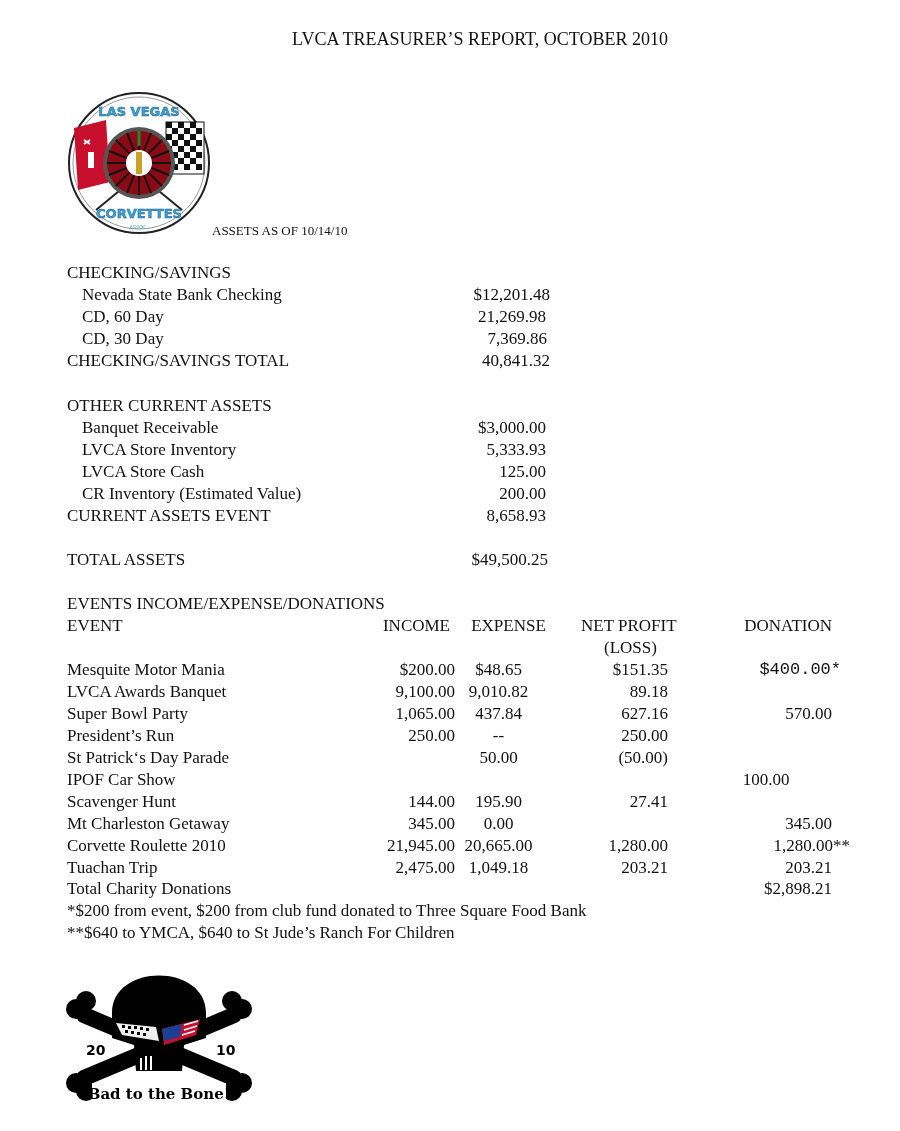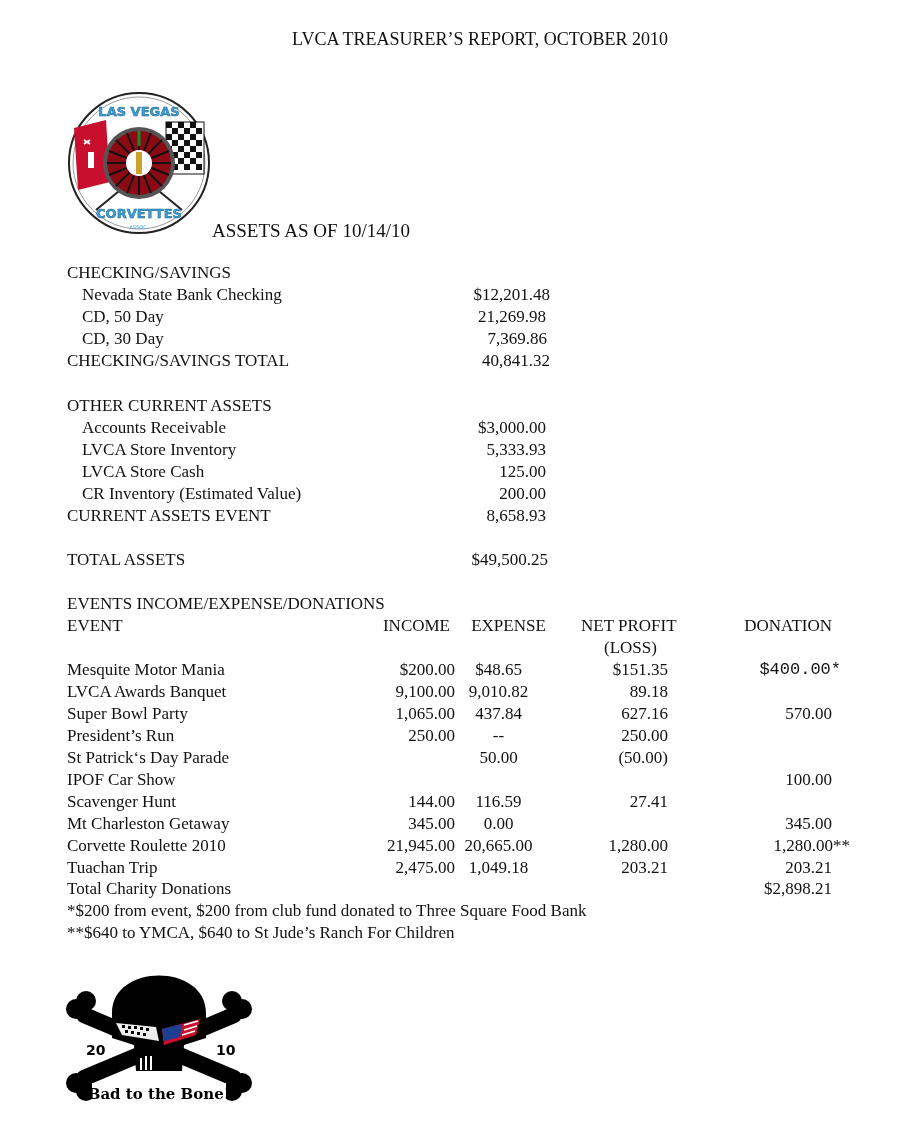--- a/index.html
+++ b/index.html
@@ -1,21 +1,21 @@
 <!DOCTYPE html>
 <html><head>
 <meta charset="utf-8">
 <style>
   html, body { margin:0; padding:0; background:#ffffff; }
   body { width:900px; height:1131px; position:relative; overflow:hidden;
          font-family:"Liberation Serif", "DejaVu Serif", serif; color:#111; font-size:17px; }
   .abs { position:absolute; white-space:nowrap; line-height:22px; }
   .title { left:0; width:960px; top:28px; text-align:center; font-size:18px; }
   .logo { position:absolute; left:66px; top:90px; width:146px; height:146px; }
-  .assets-date { left:212px; top:220px; font-size:19px; }
+  .assets-date { left:212px; top:220px; font-size:13px; }
   .label { left:67px; }
   .label.ind { left:82px; }
   .amt { left:400px; width:150px; text-align:right; }
   .ev-name { left:67px; }
   .c-inc { left:340px; width:115px; text-align:right; }
   .c-exp { left:440px; width:117px; text-align:center; }
   .c-net { left:540px; width:128px; text-align:right; }
   .c-don { left:700px; width:132px; text-align:right; }
   .skull { position:absolute; left:64px; top:953px; width:190px; height:155px; }
 </style>
@@ -84,31 +84,31 @@
   <text x="73" y="128" text-anchor="middle" font-family="DejaVu Sans, sans-serif" font-size="13" font-weight="bold" fill="#3aa0d8" stroke="#1c5f8a" stroke-width="0.5">CORVETTES</text>
   <text x="73" y="139" text-anchor="middle" font-family="DejaVu Sans, sans-serif" font-size="5" fill="#3aa0d8">ASSOC.</text>
 </svg>
 
 <div class="abs assets-date">ASSETS AS OF 10/14/10</div>
 
 <div>
   <div class="abs label" style="top:262px">CHECKING/SAVINGS</div>
   <div class="abs label ind" style="top:284px">Nevada State Bank Checking</div>
   <div class="abs amt" style="top:284px">$12,201.48</div>
-  <div class="abs label ind" style="top:306px">CD, 50 Day</div>
+  <div class="abs label ind" style="top:306px">CD, 60 Day</div>
   <div class="abs amt" style="top:306px;left:396px">21,269.98</div>
   <div class="abs label ind" style="top:328px">CD, 30 Day</div>
   <div class="abs amt" style="top:328px;left:397px">7,369.86</div>
   <div class="abs label" style="top:350px">CHECKING/SAVINGS TOTAL</div>
   <div class="abs amt" style="top:350px">40,841.32</div>
 </div>
 
 <div>
   <div class="abs label" style="top:395px">OTHER CURRENT ASSETS</div>
-  <div class="abs label ind" style="top:417px">Accounts Receivable</div>
+  <div class="abs label ind" style="top:417px">Banquet Receivable</div>
   <div class="abs amt" style="top:417px;left:396px">$3,000.00</div>
   <div class="abs label ind" style="top:439px">LVCA Store Inventory</div>
   <div class="abs amt" style="top:439px;left:396px">5,333.93</div>
   <div class="abs label ind" style="top:461px">LVCA Store Cash</div>
   <div class="abs amt" style="top:461px;left:396px">125.00</div>
   <div class="abs label ind" style="top:483px">CR Inventory (Estimated Value)</div>
   <div class="abs amt" style="top:483px;left:396px">200.00</div>
   <div class="abs label" style="top:505px">CURRENT ASSETS EVENT</div>
   <div class="abs amt" style="top:505px;left:396px">8,658.93</div>
 </div>
@@ -159,26 +159,26 @@
         <div class="abs c-inc" style="top: 747px;"></div>
         <div class="abs c-exp" style="top: 747px;">50.00</div>
         <div class="abs c-net" style="top: 747px;">(50.00)</div>
         <div class="abs c-don" style="top: 747px;"></div>
       </div>
       <div>
         <div class="abs ev-name" style="top: 769px;">IPOF Car Show</div>
         <div class="abs c-inc" style="top: 769px;"></div>
         <div class="abs c-exp" style="top: 769px;"></div>
         <div class="abs c-net" style="top: 769px;"></div>
-        <div class="abs c-don" style="top: 769px;">100.00</div>
+        <div class="abs c-don" style="top: 769px; text-align: center;">100.00</div>
       </div>
       <div>
         <div class="abs ev-name" style="top: 791px;">Scavenger Hunt</div>
         <div class="abs c-inc" style="top: 791px;">144.00</div>
-        <div class="abs c-exp" style="top: 791px;">116.59</div>
+        <div class="abs c-exp" style="top: 791px;">195.90</div>
         <div class="abs c-net" style="top: 791px;">27.41</div>
         <div class="abs c-don" style="top: 791px;"></div>
       </div>
       <div>
         <div class="abs ev-name" style="top: 813px;">Mt Charleston Getaway</div>
         <div class="abs c-inc" style="top: 813px;">345.00</div>
         <div class="abs c-exp" style="top: 813px;">0.00</div>
         <div class="abs c-net" style="top: 813px;"></div>
         <div class="abs c-don" style="top: 813px;">345.00</div>
       </div>

